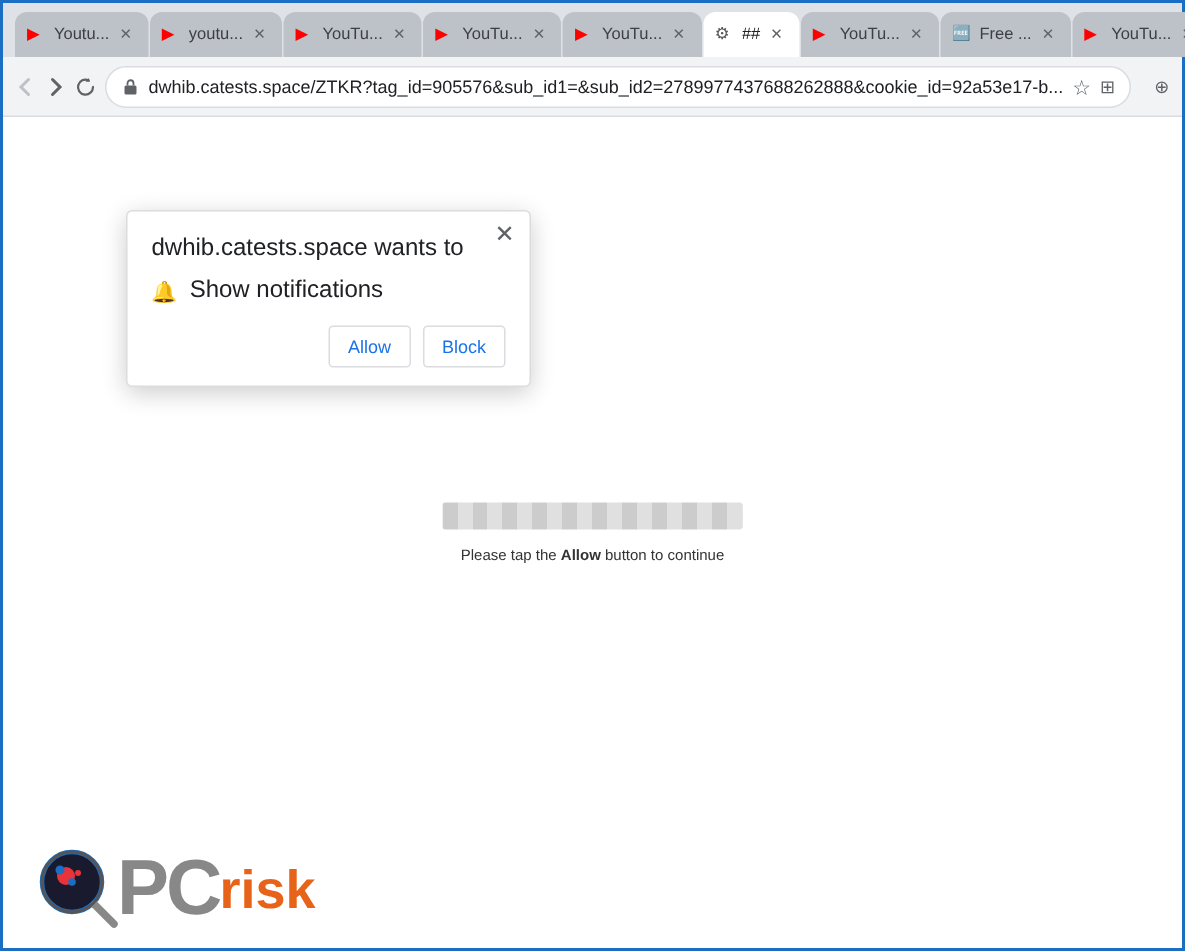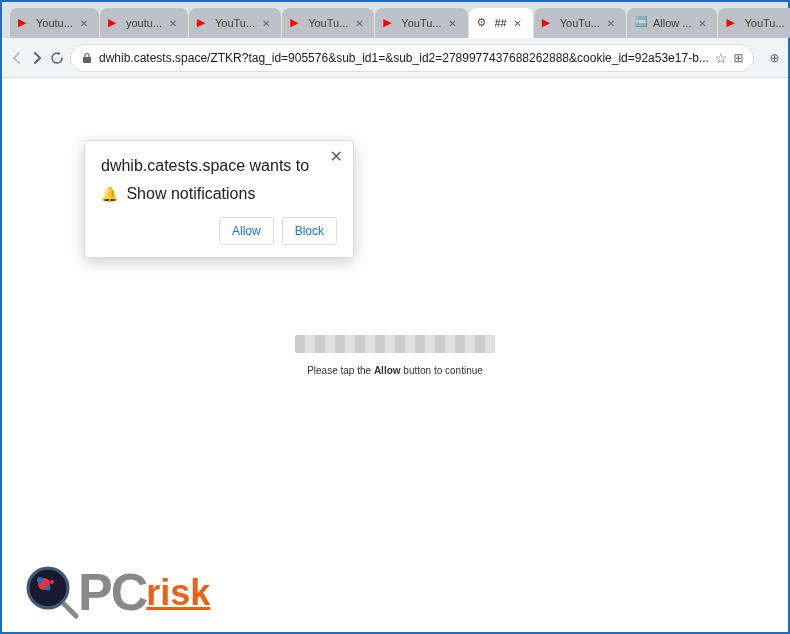--- a/index.html
+++ b/index.html
@@ -264,21 +264,20 @@
       letter-spacing: -2px;
     }
 
     .risk-text {
       font-size: 36px;
       font-weight: bold;
       color: #e8631a;
       font-family: Arial, sans-serif;
       align-self: flex-end;
       padding-bottom: 4px;
-      text-decoration: underline;
     }
 
     .dot-com {
       font-size: 36px;
       font-weight: bold;
       color: #888;
       font-family: Arial, sans-serif;
       align-self: flex-end;
       padding-bottom: 4px;
     }
@@ -368,21 +367,21 @@
       </div>
 
       <div class="tab">
         <span class="tab-favicon" style="color:#f00;">▶</span>
         <span class="tab-label">YouTu...</span>
         <span class="tab-close">✕</span>
       </div>
 
       <div class="tab">
         <span class="tab-favicon" style="font-size:10px;">🆓</span>
-        <span class="tab-label">Allow ...</span>
+        <span class="tab-label">Free ...</span>
         <span class="tab-close">✕</span>
       </div>
 
       <div class="tab">
         <span class="tab-favicon" style="color:#f00;">▶</span>
         <span class="tab-label">YouTu...</span>
         <span class="tab-close">✕</span>
       </div>
 
     </div>

